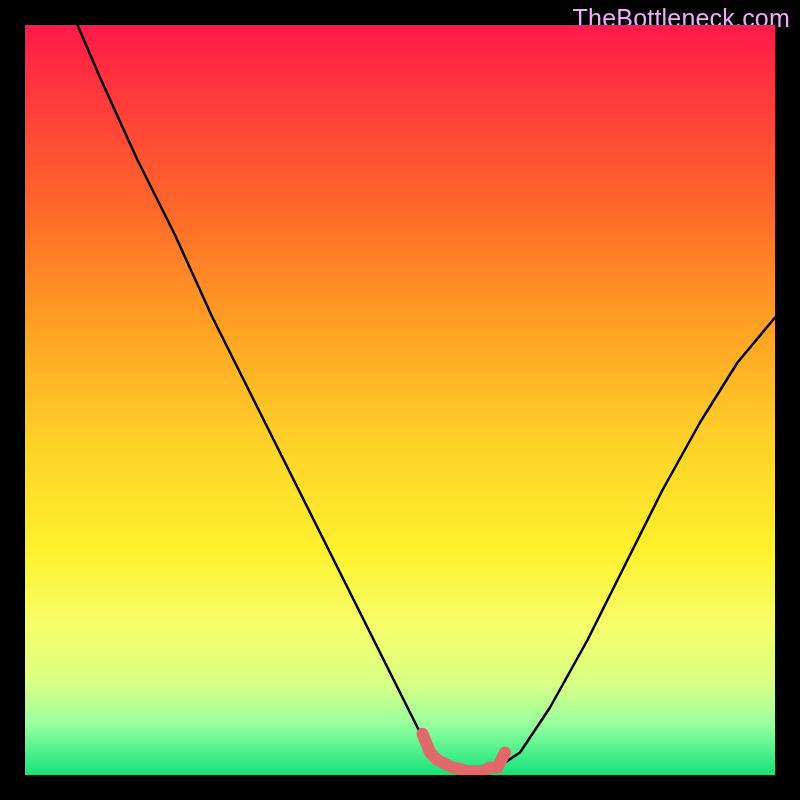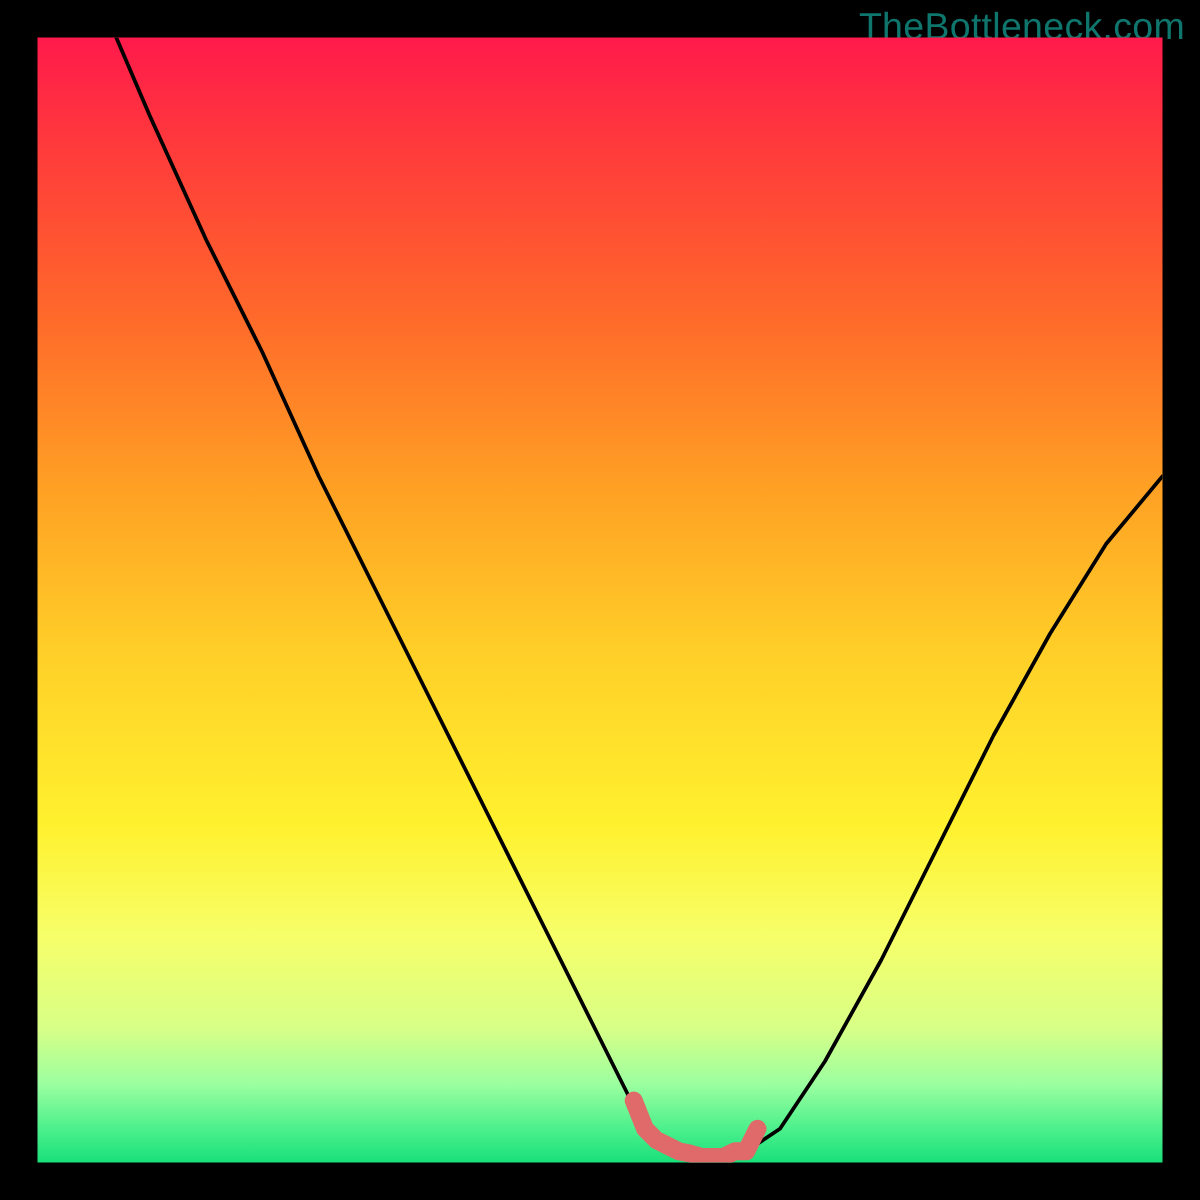--- a/index.html
+++ b/index.html
@@ -26,21 +26,21 @@
       #f6ff6a 80%,
       #d8ff86 88%,
       #9cffa0 93%,
       #4cf08c 97%,
       #19e07a 100%);
   }
   .watermark {
     position: absolute;
     top: 4px;
     right: 10px;
-    color: #0f766e;
+    color: #f0abfc;
     font-family: Arial, Helvetica, sans-serif;
     font-size: 25px;
     font-weight: 500;
     letter-spacing: 0.2px;
   }
   svg.curve {
     position: absolute;
     left: 0; top: 0;
     width: 750px; height: 750px;
   }

